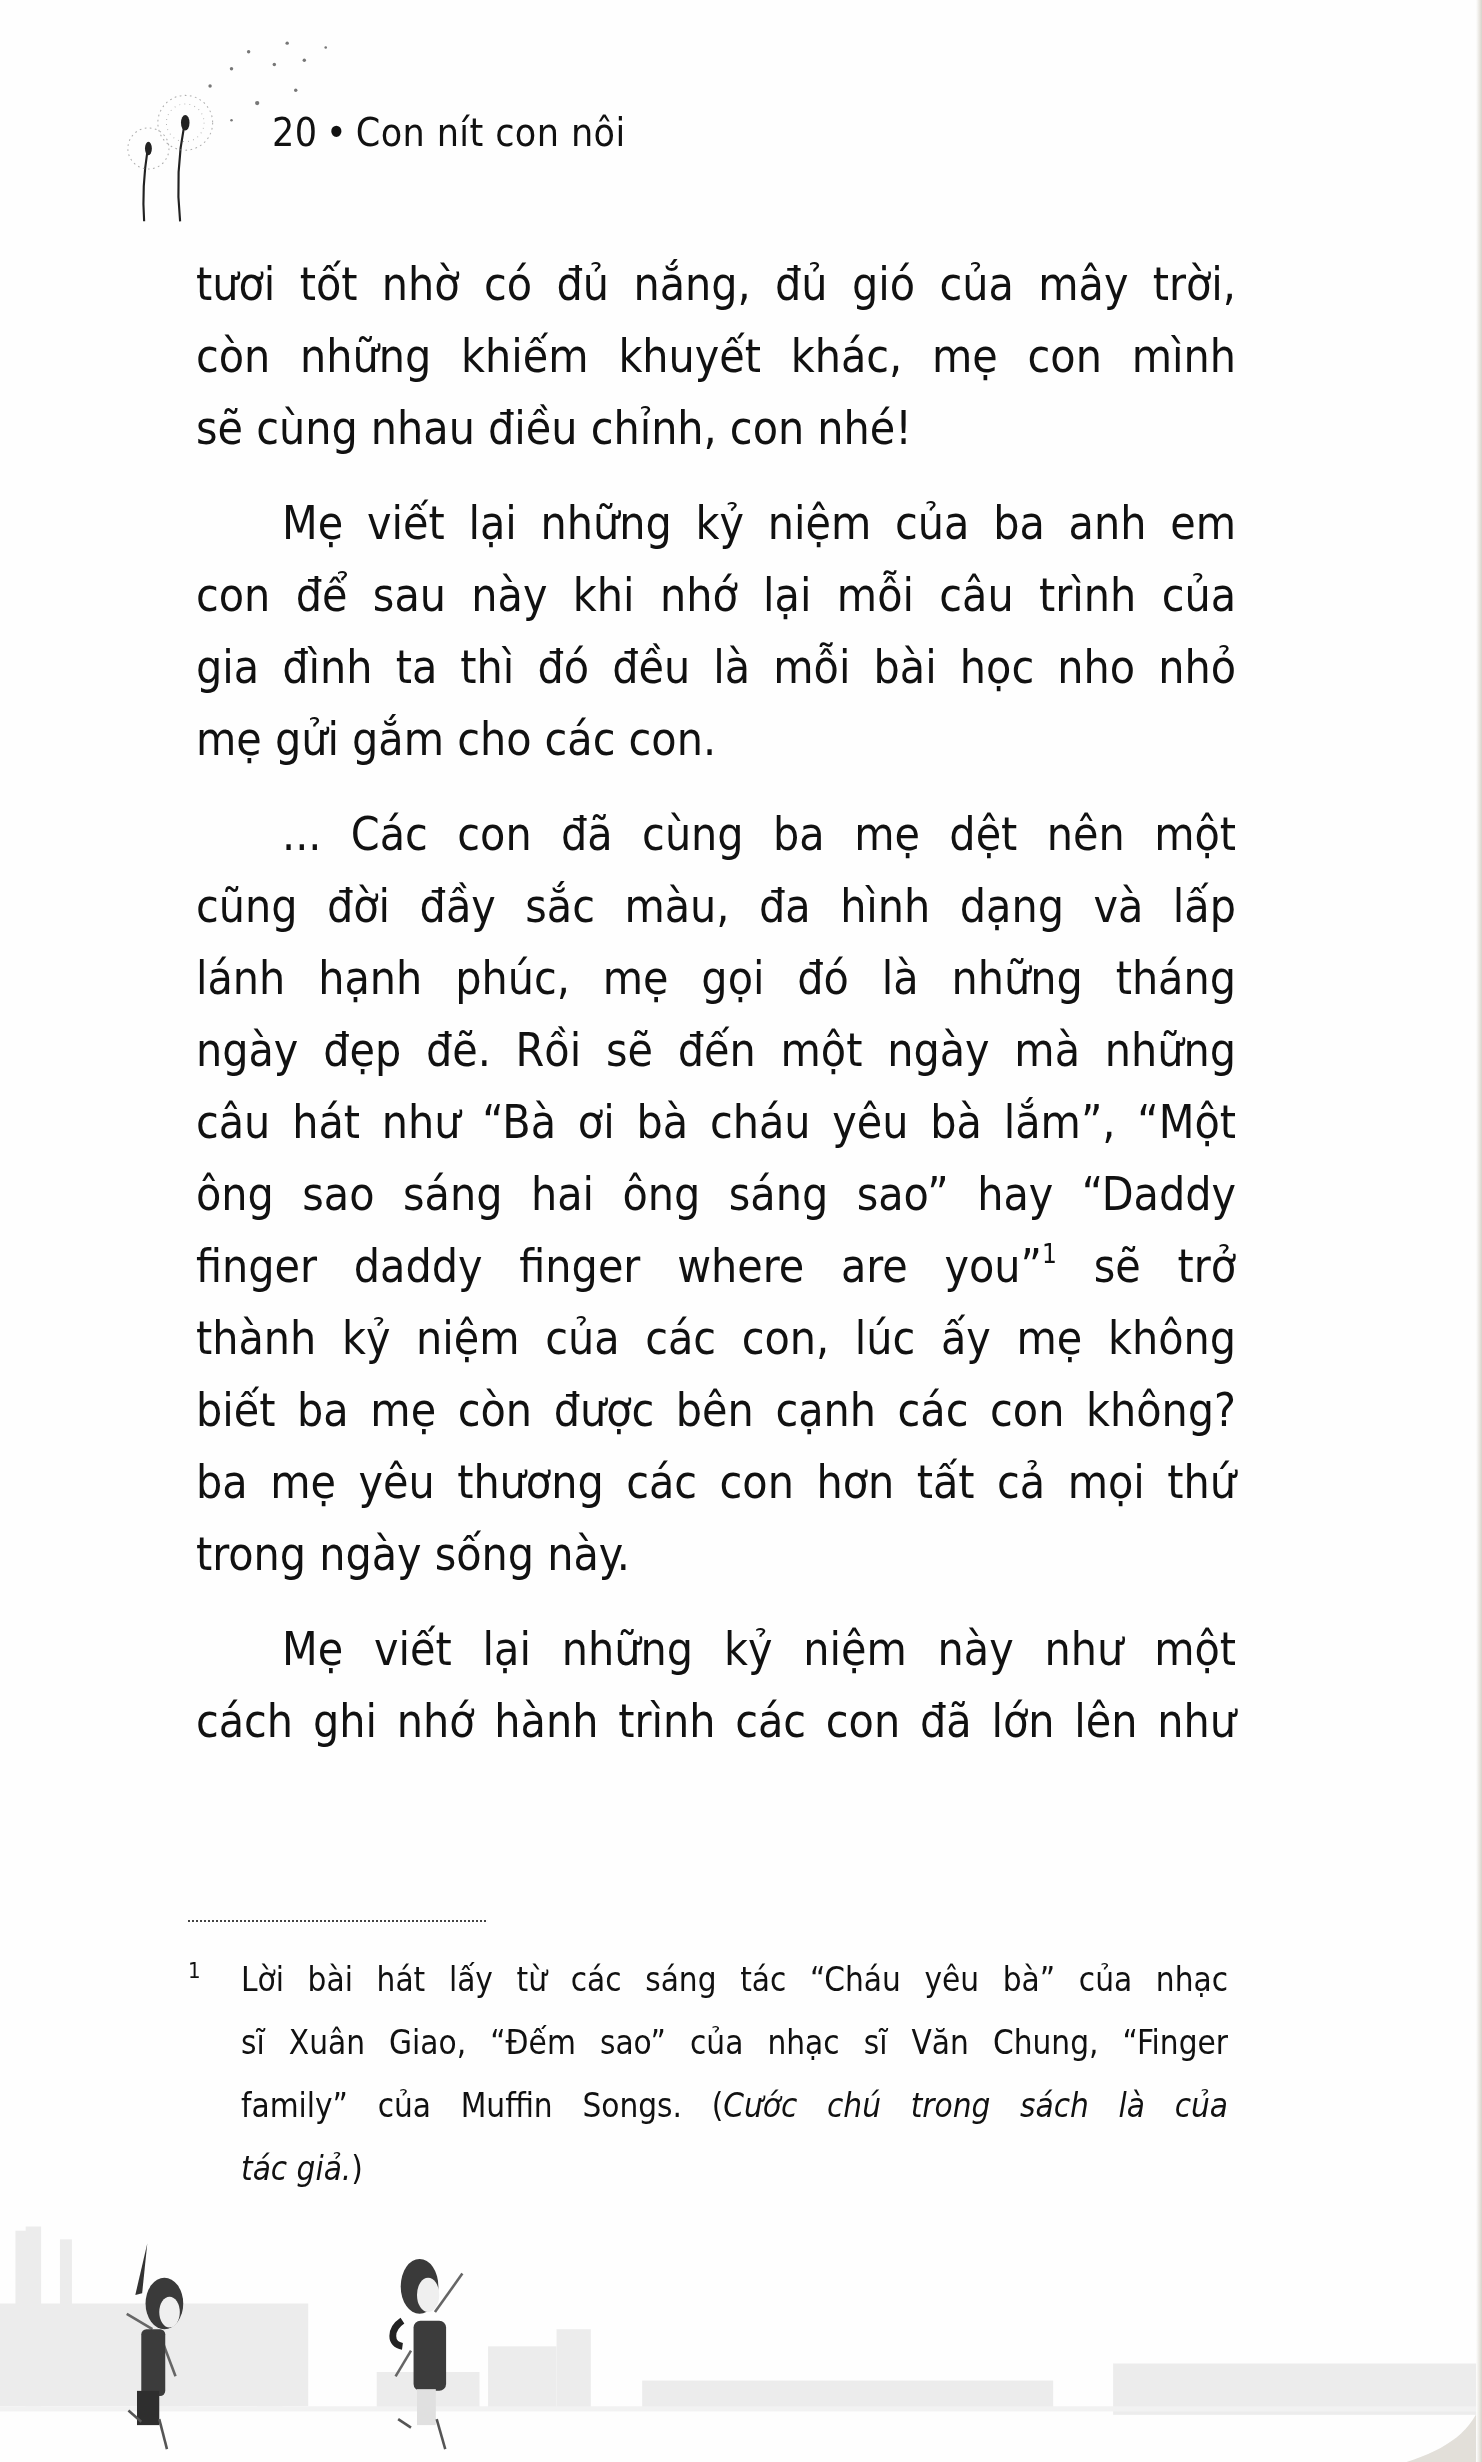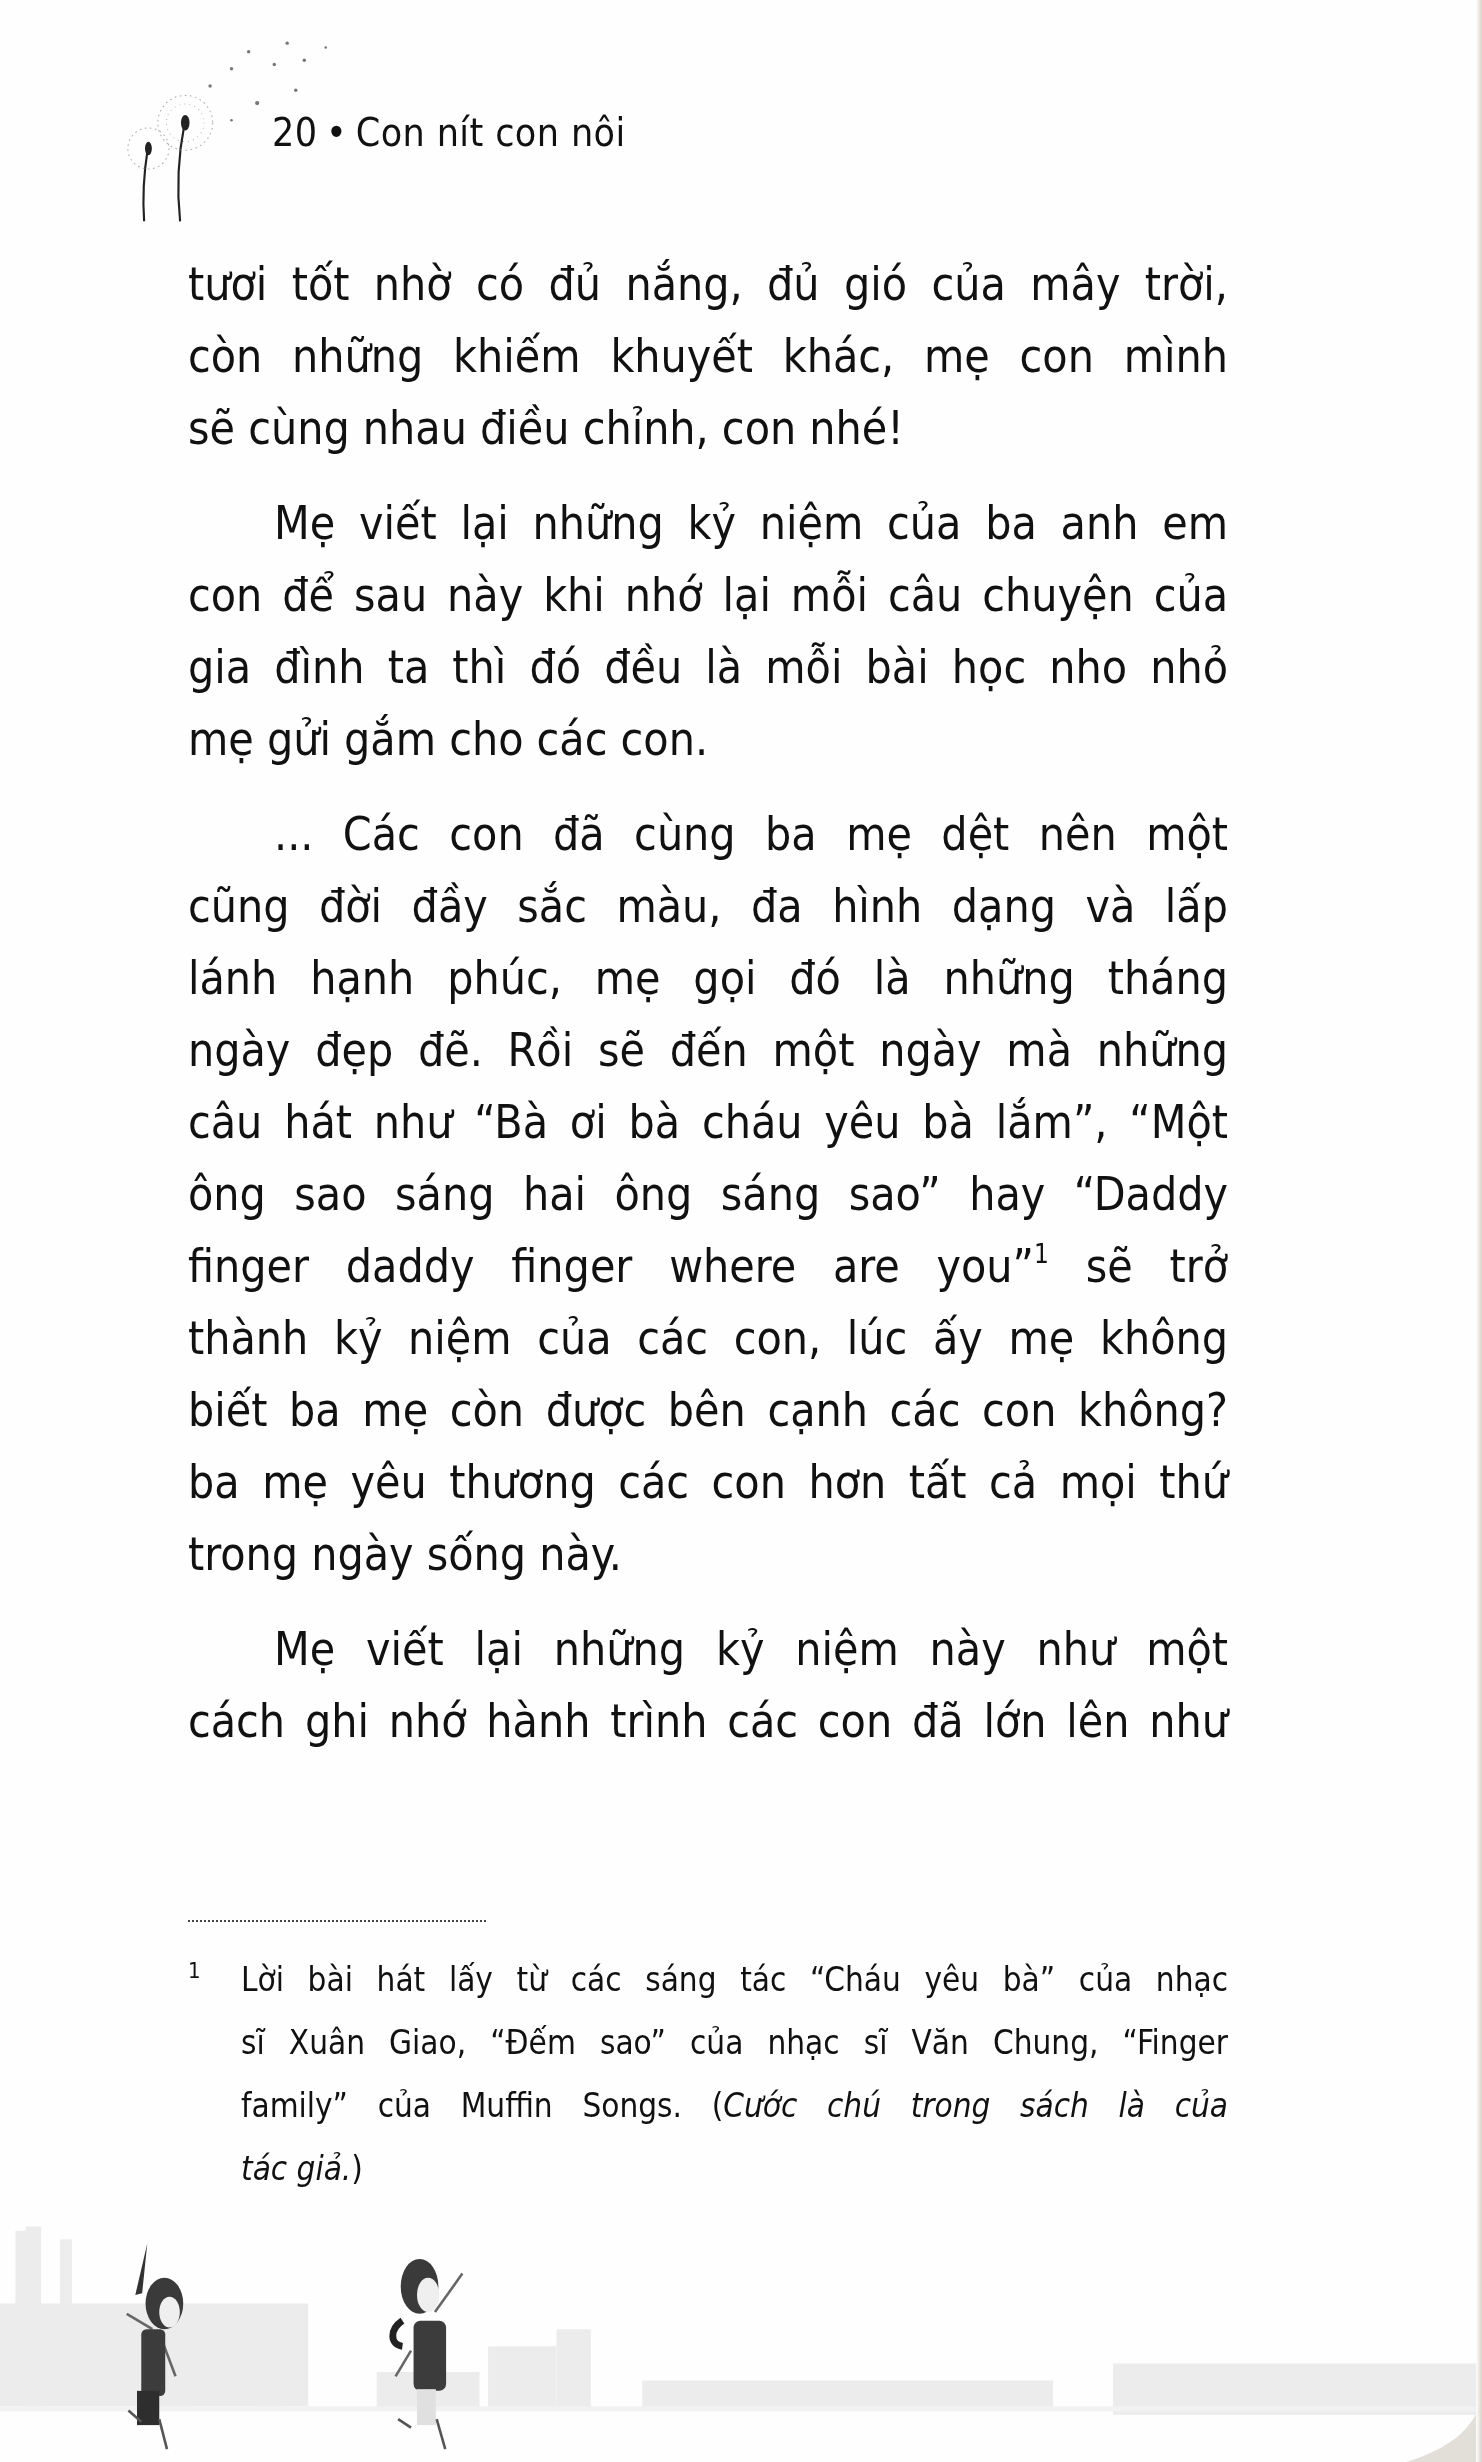--- a/index.html
+++ b/index.html
@@ -12,21 +12,21 @@
   .page-edge {
     position: absolute; right: 0; top: 0; width: 6.8px; height: 100%;
     background: linear-gradient(to right, #fefefe, #e4e1da 60%, #cfcac0);
   }
   .header { position: absolute; left: 272px; top: 110px; font-size: 39px; letter-spacing: 0.4px; }
   .header .num { font-weight: normal; }
   .header .dot { margin: 0 8.6px; }
   .dandelion { position: absolute; left: 103px; top: 26px; width: 257px; height: 197px; }
 
   .body-text {
-    position: absolute; left: 188px; top: 248px; width: 1040px;
+    position: absolute; left: 196px; top: 248px; width: 1040px;
     font-size: 46px; line-height: 72px; text-align: justify;
     font-stretch: condensed; transform-origin: left top;
   }
   .para { margin: 0 0 23px 0; }
   .line { display: block; text-align: justify; text-align-last: justify; white-space: nowrap; }
   .line.last { text-align-last: left; }
   sup.fn { font-size: 26px; vertical-align: 19px; line-height: 0; }
 
   .rule {
     position: absolute; left: 188px; top: 1920px; width: 298px; height: 0;
@@ -79,21 +79,21 @@
   </div>
 
   <div class="body-text">
     <p class="para">
       <span class="line">tươi tốt nhờ có đủ nắng, đủ gió của mây trời,</span>
       <span class="line">còn những khiếm khuyết khác, mẹ con mình</span>
       <span class="line last">sẽ cùng nhau điều chỉnh, con nhé!</span>
     </p>
     <p class="para">
       <span class="line" style="padding-left:86px">Mẹ viết lại những kỷ niệm của ba anh em</span>
-      <span class="line">con để sau này khi nhớ lại mỗi câu chuyện của</span>
+      <span class="line">con để sau này khi nhớ lại mỗi câu trình của</span>
       <span class="line">gia đình ta thì đó đều là mỗi bài học nho nhỏ</span>
       <span class="line last">mẹ gửi gắm cho các con.</span>
     </p>
     <p class="para">
       <span class="line" style="padding-left:86px">... Các con đã cùng ba mẹ dệt nên một</span>
       <span class="line">cũng đời đầy sắc màu, đa hình dạng và lấp</span>
       <span class="line">lánh hạnh phúc, mẹ gọi đó là những tháng</span>
       <span class="line">ngày đẹp đẽ. Rồi sẽ đến một ngày mà những</span>
       <span class="line">câu hát như “Bà ơi bà cháu yêu bà lắm”, “Một</span>
       <span class="line">ông sao sáng hai ông sáng sao” hay “Daddy</span>

